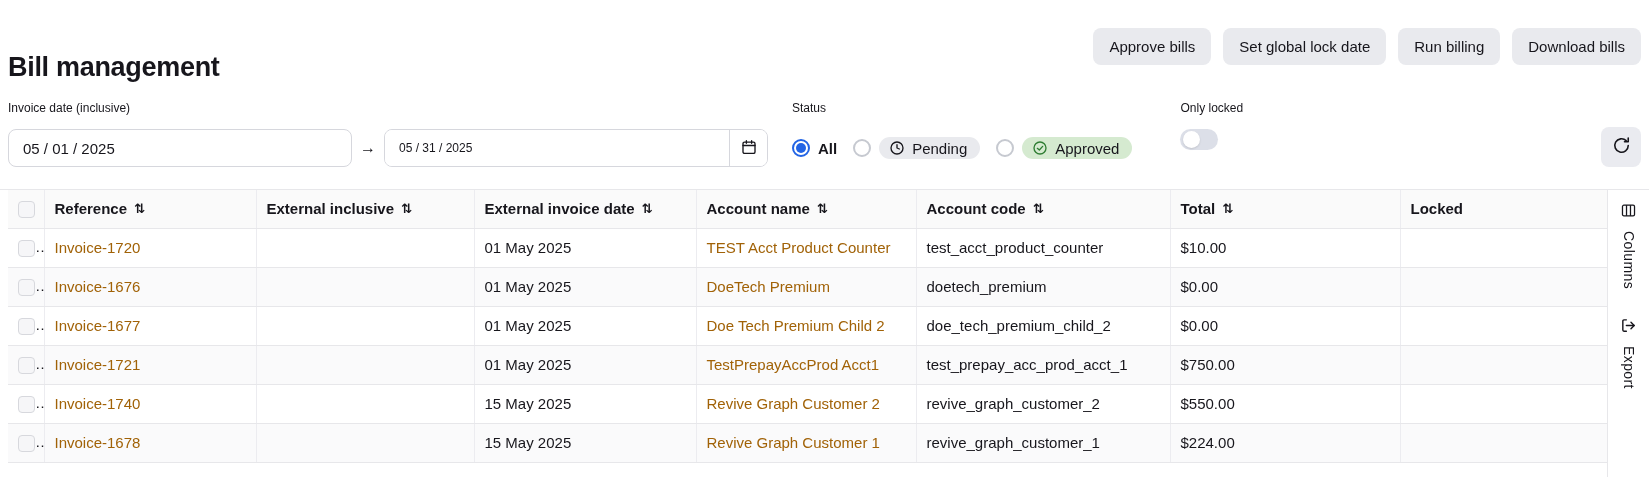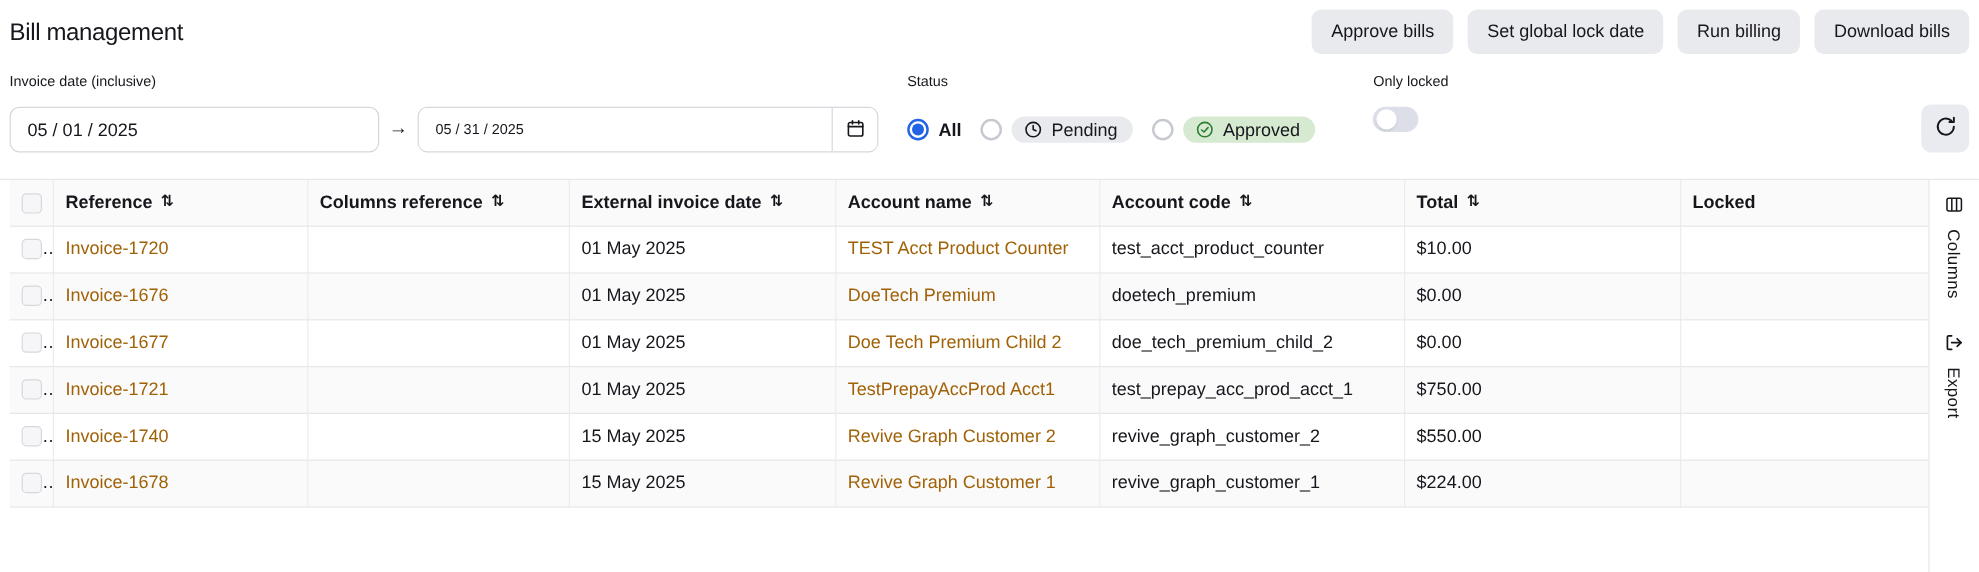--- a/index.html
+++ b/index.html
@@ -6,33 +6,33 @@
   html, body { margin: 0; padding: 0; }
   body {
     width: 1649px; height: 477px; overflow: hidden;
     background: #ffffff; color: #17161c;
     font-family: "Liberation Sans", sans-serif; font-size: 15px;
   }
   .page { display: flex; flex-direction: column; height: 100%; }
 
   
   .topbar { display: flex; justify-content: space-between; align-items: center; padding: 8px 8px 4px 8px; }
-  .title { font-size: 20px; font-weight: 400; letter-spacing: -0.3px; line-height: 36px; }
+  .title { font-size: 27px; font-weight: 700; letter-spacing: -0.3px; line-height: 36px; margin-top: 41px; }
   .topbar-buttons { display: flex; gap: 12px; }
   .btn {
     background: #e9eaee; border: none; border-radius: 8px; height: 37px; padding: 0 16px;
     font-size: 15px; font-family: inherit; color: #17161c; cursor: pointer; white-space: nowrap;
   }
 
   
   .filters { display: flex; align-items: flex-start; padding: 12px 8px 22px 8px; }
   .flabel { font-size: 12px; margin-bottom: 10px; height: 18px; }
   .date-row { display: flex; align-items: center; }
   .date-input {
-    width: 308px; height: 38px; border: 1px solid #d6d7dd; border-radius: 8px; padding: 5px 14px;
+    width: 344px; height: 38px; border: 1px solid #d6d7dd; border-radius: 8px; padding: 5px 14px;
     font-size: 15px; font-family: inherit; color: #17161c; background: #fff; outline: none;
   }
   .arrow-sep { width: 32px; text-align: center; font-size: 16px; color: #17161c; }
   .date-end-group {
     display: flex; align-items: stretch; width: 384px; height: 38px;
     border: 1px solid #d6d7dd; border-radius: 8px; background: #fff; overflow: hidden;
   }
   .date-end-group input {
     flex: 1; border: none; padding: 0 14px; font-size: 12px; font-family: inherit;
     color: #17161c; outline: none; min-width: 0;
@@ -211,21 +211,21 @@
           <tr>
             <th class="cb-cell"><span class="checkbox"></span></th>
             <th>
                 <div class="head-inner">
                   <span>Reference</span>
                   <span class="sort-icon">⇅</span>
                 </div>
               </th>
             <th>
                 <div class="head-inner">
-                  <span>Columns reference</span>
+                  <span>External inclusive</span>
                   <span class="sort-icon">⇅</span>
                 </div>
               </th>
             <th>
                 <div class="head-inner">
                   <span>External invoice date</span>
                   <span class="sort-icon">⇅</span>
                 </div>
               </th>
             <th>

